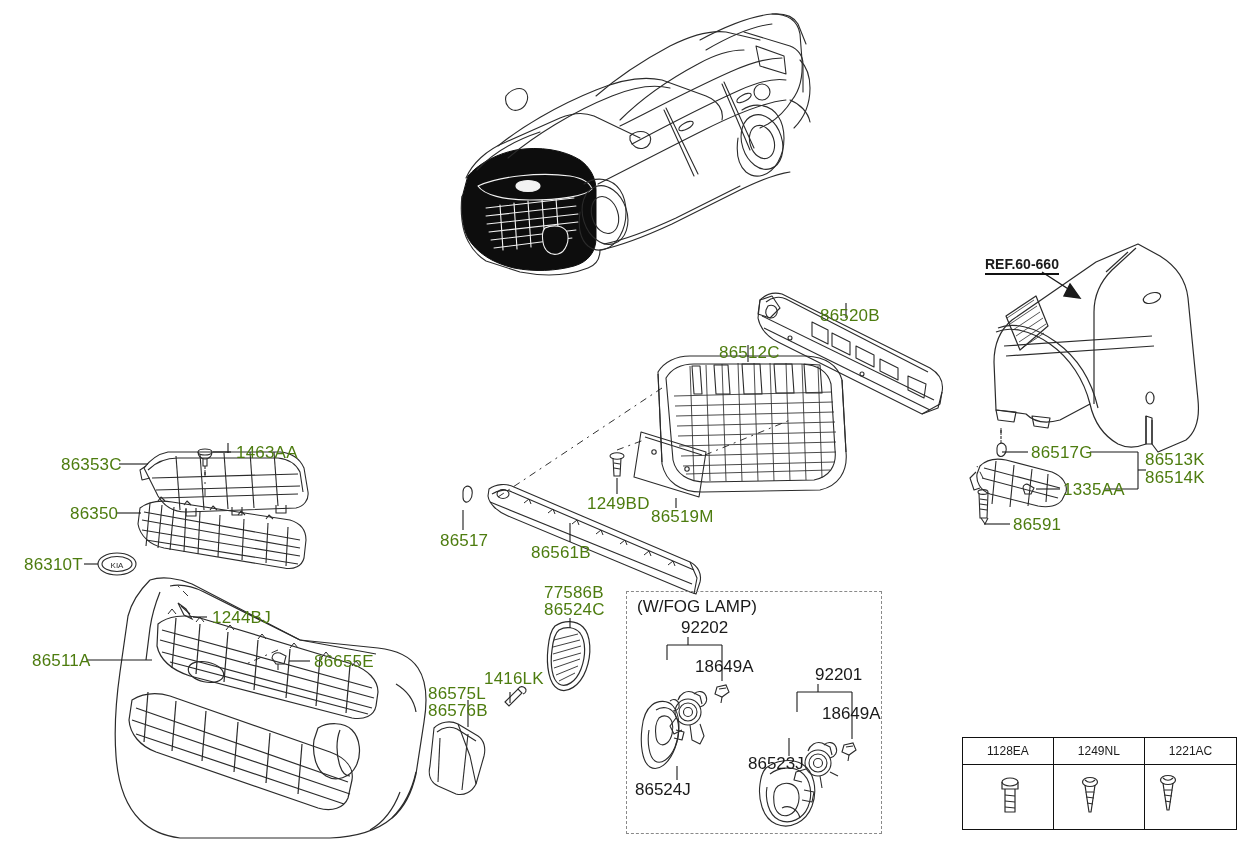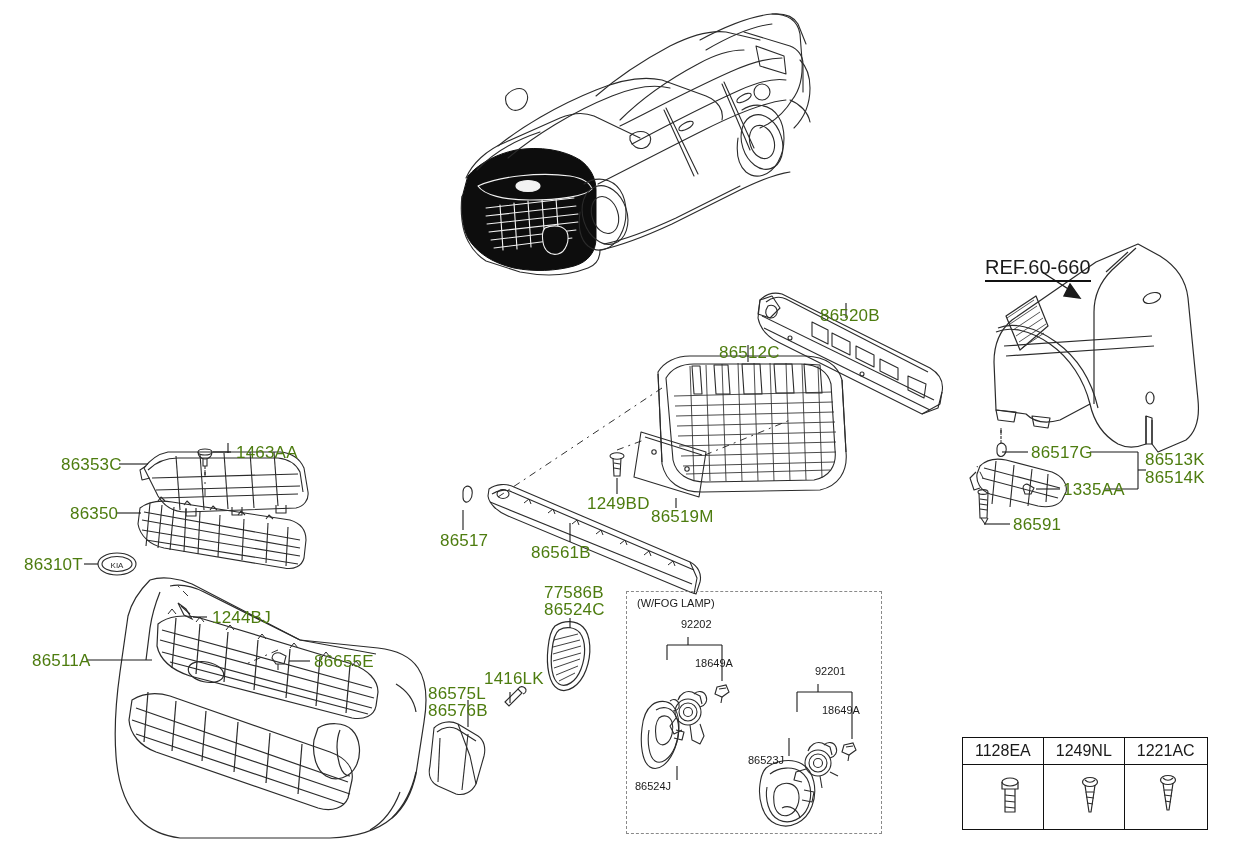--- a/index.html
+++ b/index.html
@@ -4,28 +4,28 @@
 <title>Front Bumper Parts Diagram</title>
 <style>
   html,body{margin:0;padding:0;background:#fff;}
   body{width:1253px;height:848px;position:relative;overflow:hidden;
        font-family:"Liberation Sans","DejaVu Sans",sans-serif;color:#1a1a1a;}
   #stage{position:absolute;left:0;top:0;width:1253px;height:848px;}
   svg{position:absolute;left:0;top:0;width:1253px;height:848px;}
   .lbl{position:absolute;font-size:17px;letter-spacing:.2px;white-space:nowrap;
        color:#4d7c0f;line-height:1.18;}
   .lbl.two{line-height:1.12;}
-  .ref{position:absolute;font-size:20px;font-weight:normal;white-space:nowrap;
+  .ref{position:absolute;font-size:14px;font-weight:bold;white-space:nowrap;
        border-bottom:2px solid #111;padding-bottom:1px;}
   .tbl{position:absolute;border-collapse:collapse;}
   .tbl td{border:1.4px solid #111;text-align:center;vertical-align:middle;}
-  .tbl td.hd{font-size:16px;height:26px;padding:0 12px;}
+  .tbl td.hd{font-size:12px;height:26px;padding:0 24px;}
   .tbl td.ic{height:62px;}
   .fogbox{position:absolute;border:1.6px dashed #8a8a8a;}
-  .foglbl{position:absolute;font-size:11px;white-space:nowrap;text-align:center;}
+  .foglbl{position:absolute;font-size:17px;white-space:nowrap;text-align:center;}
 </style>
 </head>
 <body>
 
 <div id="stage">
 
 <svg viewBox="0 0 1253 848">
   <defs>
     <g id="hatchlines">
       <path d="M0,0 L8,-10 M5,0 L13,-10 M10,0 L18,-10 M15,0 L23,-10" stroke="#2a2a2a" stroke-width=".7" fill="none"></path>

